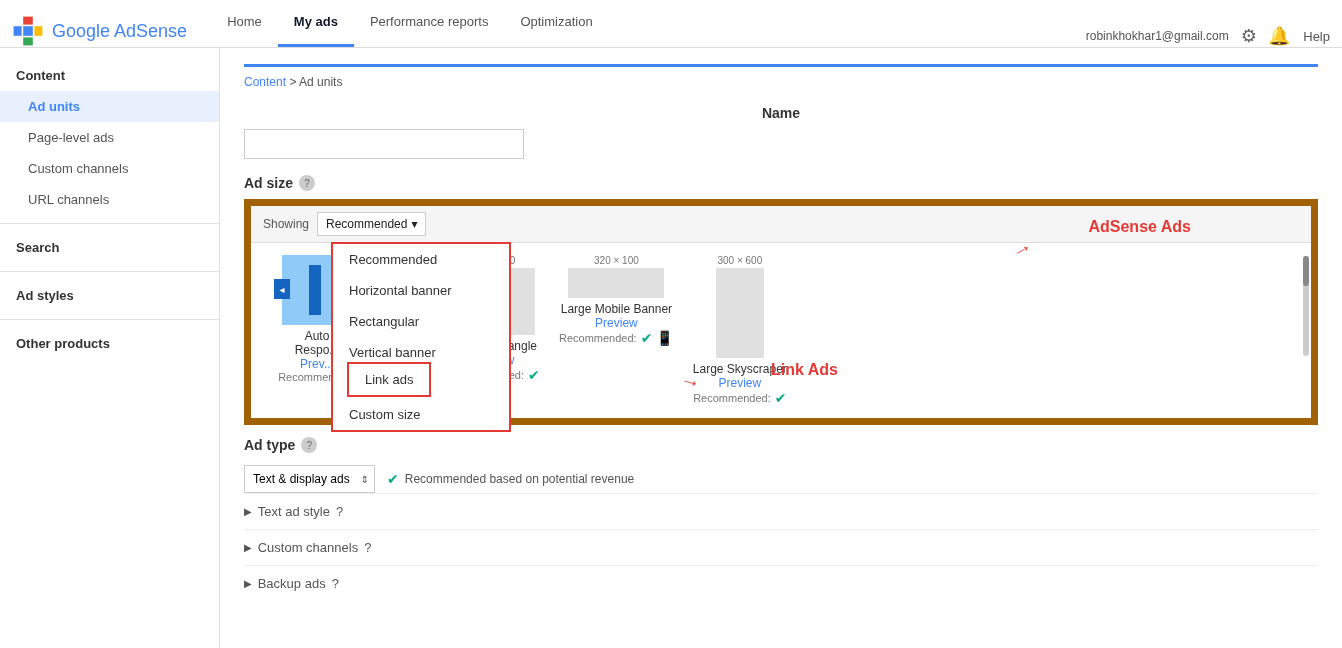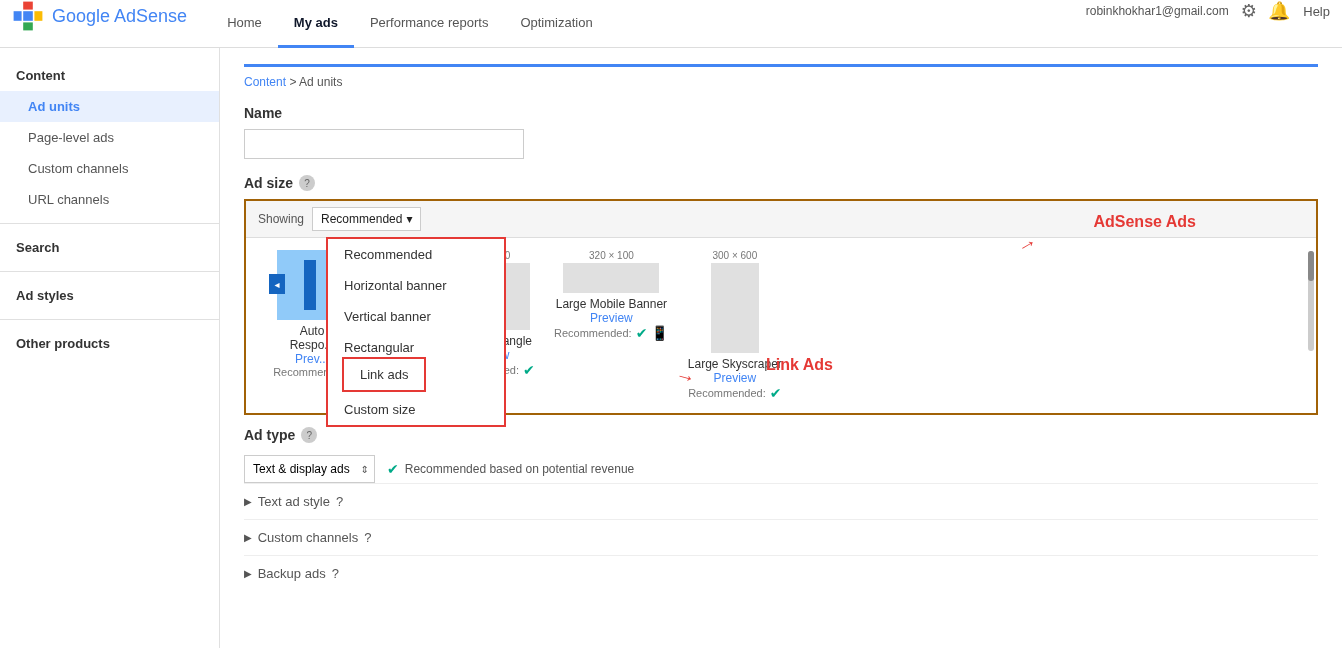--- a/index.html
+++ b/index.html
@@ -1,20 +1,20 @@
 <!DOCTYPE html>
 <html><head>
   <meta charset="utf-8">
   <style>
     * { box-sizing: border-box; margin: 0; padding: 0; }
     body { font-family: Arial, sans-serif; font-size: 13px; color: #222; background: #f1f1f1; }
 
     
     .topnav {
-      display: flex; align-items: flex-start;
+      display: flex; align-items: flex-end;
       background: #fff;
       border-bottom: 1px solid #ddd;
       height: 48px; padding: 0 12px;
       position: relative;
     }
     .logo-area { display: flex; align-items: center; margin-right: 24px; }
     .logo-icon { width: 32px; height: 32px; margin-right: 8px; }
     .logo-text { font-size: 18px; font-weight: normal; color: #555; }
     .logo-text span { color: #4285f4; }
     .nav-links { display: flex; align-items: center; gap: 0; flex: 1; }
@@ -41,35 +41,35 @@
     }
     .sidebar-item.active { background: #e8f0fe; color: #4285f4; font-weight: bold; }
     .sidebar-divider { height: 1px; background: #e0e0e0; margin: 8px 0; }
     .sidebar-section { padding: 8px 16px; font-size: 13px; font-weight: bold; color: #333; cursor: pointer; }
 
     
     .main { flex: 1; background: #fff; padding: 16px 24px; overflow-y: auto; }
     .breadcrumb { font-size: 12px; color: #4285f4; margin-bottom: 7px; }
     .breadcrumb span { color: #555; }
 
-    .section-title { font-size: 14px; font-weight: bold; color: #333; margin-bottom: 8px; margin-top: 16px; }
+    .section-title { font-size: 14px; font-weight: bold; color: #333; margin-bottom: 8px; margin-top: 16px; text-align: center; }
     .name-input {
       width: 280px; height: 30px; border: 1px solid #ccc; padding: 4px 8px;
       font-size: 13px; outline: none;
     }
 
     .ad-size-label { display: flex; align-items: center; gap: 6px; margin-top: 16px; margin-bottom: 8px; }
     .ad-size-label .question-icon {
       width: 16px; height: 16px; border-radius: 50%; background: #ccc;
       display: inline-flex; align-items: center; justify-content: center;
       font-size: 10px; color: #666; cursor: pointer;
     }
 
     
-    .ad-size-wrapper { position: relative; border: 2px solid #a16207; background: #fafafa; }
+    .ad-size-wrapper { position: relative; border: 7px solid #a16207; background: #fafafa; }
     .showing-bar {
       display: flex; align-items: center;
       background: #f5f5f5; border-bottom: 1px solid #ddd;
       padding: 6px 12px; gap: 8px;
     }
     .showing-label { font-size: 12px; color: #555; }
     .dropdown-btn {
       border: 1px solid #ccc; background: #fff; padding: 4px 8px;
       font-size: 12px; cursor: pointer; display: flex; align-items: center; gap: 4px;
     }
@@ -211,22 +211,22 @@
         <span class="showing-label">Showing</span>
         <div class="dropdown-btn">
           <span>Recommended</span>
           <span>▾</span>
         </div>
       </div>
 
       <div class="dropdown-menu">
         <div class="menu-item">Recommended</div>
         <div class="menu-item">Horizontal banner</div>
+        <div class="menu-item">Rectangular</div>
         <div class="menu-item">Vertical banner</div>
-        <div class="menu-item">Rectangular</div>
         <div class="menu-item">Responsive</div>
         <div class="menu-item">Custom size</div>
       </div>
 
       <div style="position:absolute; left:80px; top:152px; z-index:10;">
         <div class="link-ads-box">Link ads</div>
       </div>
 
       <div style="position:absolute; right:120px; top:12px; color:#e53935; font-size:16px; font-weight:bold; z-index:5;">AdSense Ads</div>
 

